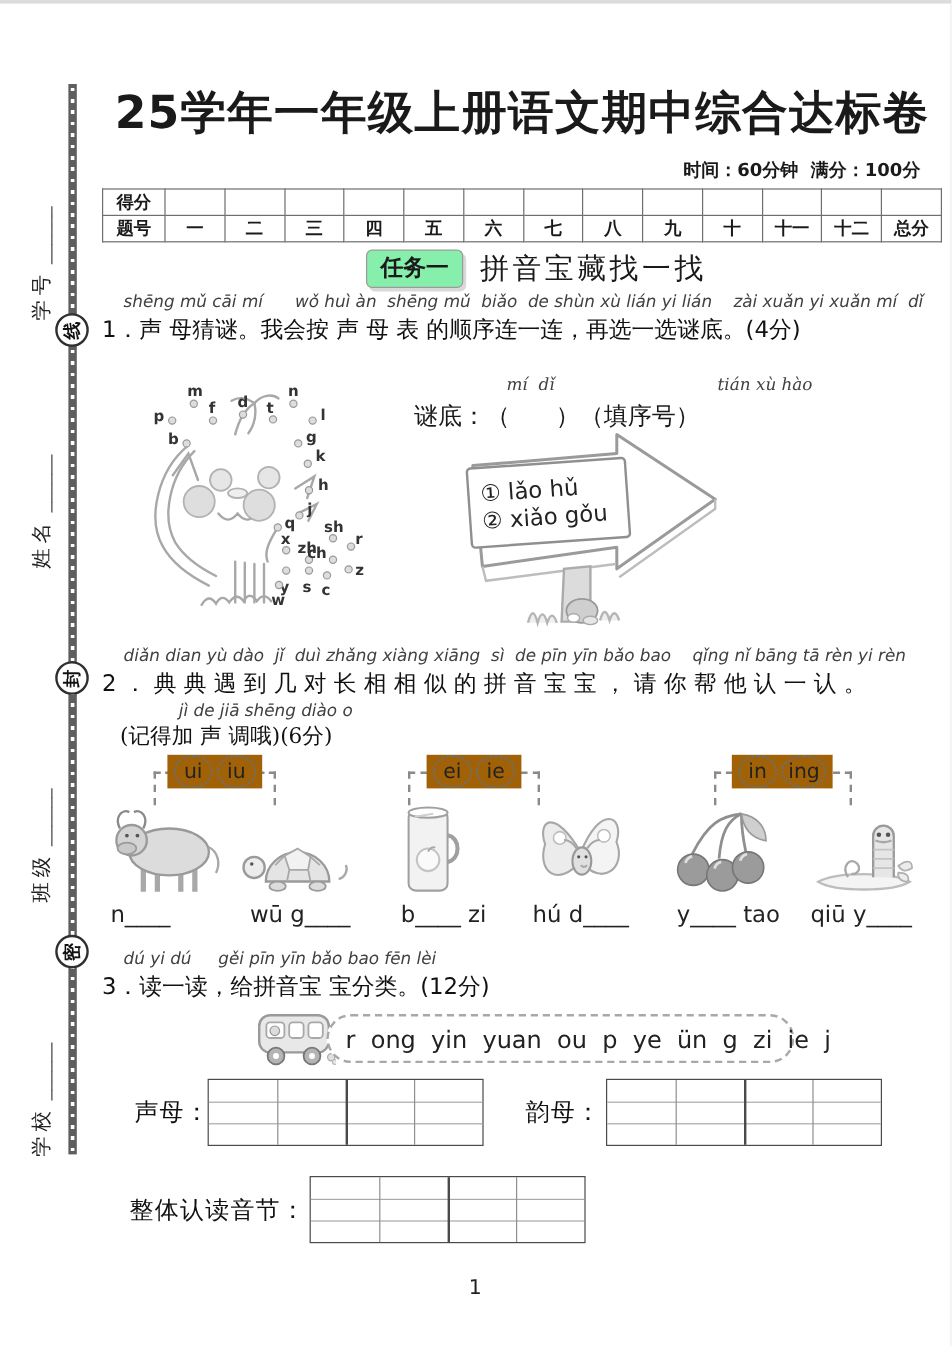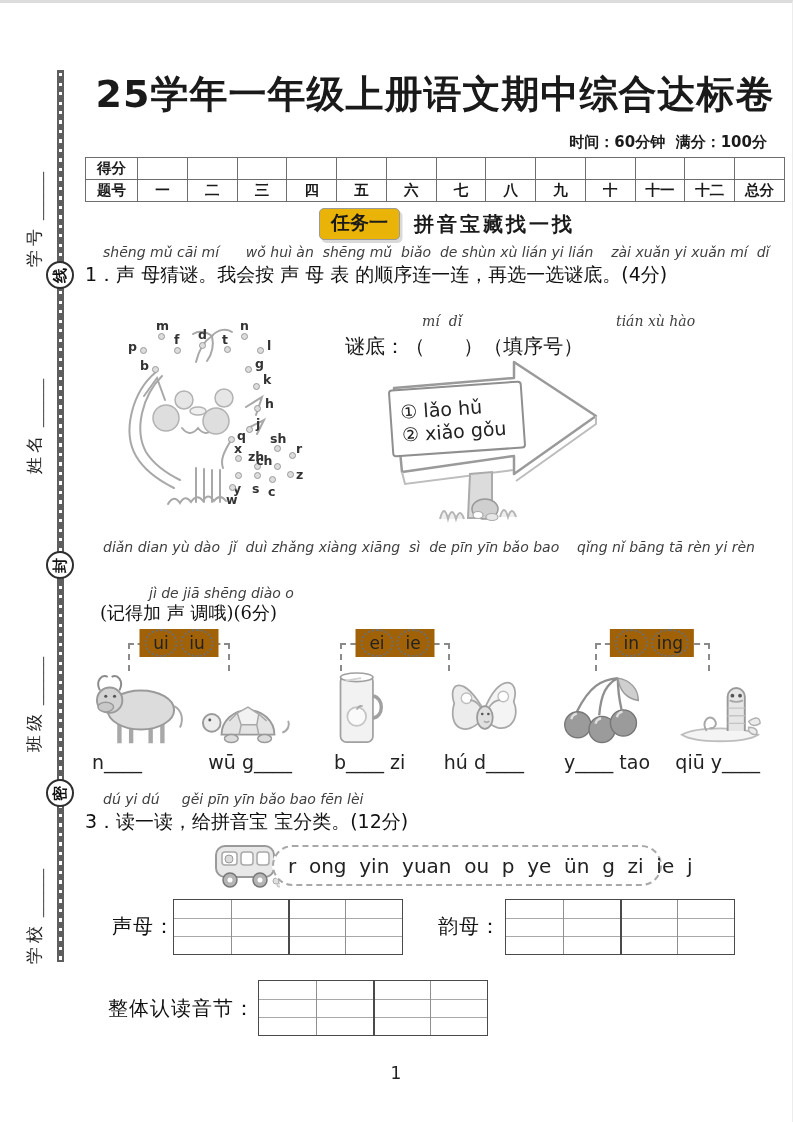--- a/index.html
+++ b/index.html
@@ -32,35 +32,35 @@
   .time-info { position:absolute; right:25px; top:130px; font-size:15px; font-weight:bold; white-space:pre; }
   .score-table { position:absolute; left:85px; top:154px; width:700px; border-collapse:collapse; table-layout:fixed; }
   .score-table td { border:1px solid #6e6e6e; height:22px; text-align:center;
     font-size:14.5px; font-weight:bold; padding:0; overflow:hidden; }
   .score-table td.first { width:52px; }
 
   
   .task-banner { position:absolute; left:85px; width:700px; top:205px;
     display:flex; justify-content:center; align-items:center; gap:14px; }
   .task-badge { border:1.5px solid #9a9a9a; border-radius:5px; box-shadow:2.5px 3px 0 #d9d9d9;
-    padding:1px 11px 3px; font-size:19px; font-weight:bold; background:#eab308;margin-left:24px; }
-  .task-title { font-size:20px; font-weight:bold; letter-spacing:3px; }
+    padding:1px 11px 3px; font-size:19px; font-weight:bold; background:#86efac;margin-left:24px; }
+  .task-title { font-size:24px; font-weight:normal; letter-spacing:3px; }
 
   .pinyin { position:absolute; font-size:14px; color:#404040; white-space:pre;font-style:italic; }
   .q-line { position:absolute; font-size:19px; color:#111; white-space:pre; }
   .spread { letter-spacing:6px; }
 
   
   .cat-figure { position:absolute; left:100px; top:305px; width:220px; height:215px; }
   .cat-figure svg { position:absolute; left:0; top:0; }
   .cdot { position:absolute; width:7px; height:7px; border:1.5px solid #999; background:#ddd;
     border-radius:50%; margin:-4px 0 0 -4px; }
   .clabel { position:absolute; font-size:12.5px; font-weight:bold; color:#333; font-style:normal; }
   .riddle-py-left { left:422px; top:310px; }
-  .riddle-py-right { left:616px; top:310px; }
+  .riddle-py-right { left:598px; top:310px; }
   .riddle-line { position:absolute; left:345px; top:330px; font-size:20px; white-space:pre; }
   .sign-svg { position:absolute; left:382px; top:355px; }
   .sign-board { position:absolute; left:390px; top:382px; width:134px; height:68px;
     transform:rotate(-4deg); border:2.5px solid #8f8f8f; border-radius:4px; background:#fff;
     display:flex; flex-direction:column; justify-content:center; padding:2px 9px; gap:1px; z-index:2; }
   .sign-board div { font-size:19px; color:#222; white-space:pre; }
 
   
   .pair-group { position:absolute; top:626px; height:148px; }
   .g1{left:86px;width:212px} .g2{left:328px;width:202px} .g3{left:558px;width:208px}
@@ -250,20 +250,21 @@
     <ellipse cx="103" cy="151" rx="13" ry="10" fill="#cfcfcf" stroke="#999" stroke-width="1.5"></ellipse>
     <ellipse cx="96" cy="157" rx="5" ry="3.5" fill="#fff" stroke="#aaa" stroke-width="1.2"></ellipse>
     <ellipse cx="110" cy="159" rx="6" ry="3.5" fill="#e6e6e6" stroke="#aaa" stroke-width="1.2"></ellipse>
   </svg>
   <div class="sign-board">
     <div>① lǎo hǔ</div>
     <div>② xiǎo gǒu</div>
   </div>
 
   <div class="pinyin" style="left:103px;top:536px;">diǎn dian yù dào  jǐ  duì zhǎng xiàng xiāng  sì  de pīn yīn bǎo bao    qǐng nǐ bāng tā rèn yi rèn</div>
+  <div class="q-line spread" style="left:85px;top:554px;">2．典典遇到几对长相相似的拼音宝宝，请你帮他认一认。</div>
   <div class="pinyin" style="left:113px;top:582px;margin-left:36px;">jì de jiā shēng diào o</div>
   <div class="q-line kai" style="left:100px;top:598px;font-size:18px;">(记得加 声 调哦)(6分)</div>
 
   <div class="pair-group g1">
     <div class="bracket bk1"></div>
     <div class="ovals ov1">
       <span class="oval">ui</span>
       <span class="oval">iu</span>
     </div>
     <div class="icons">

